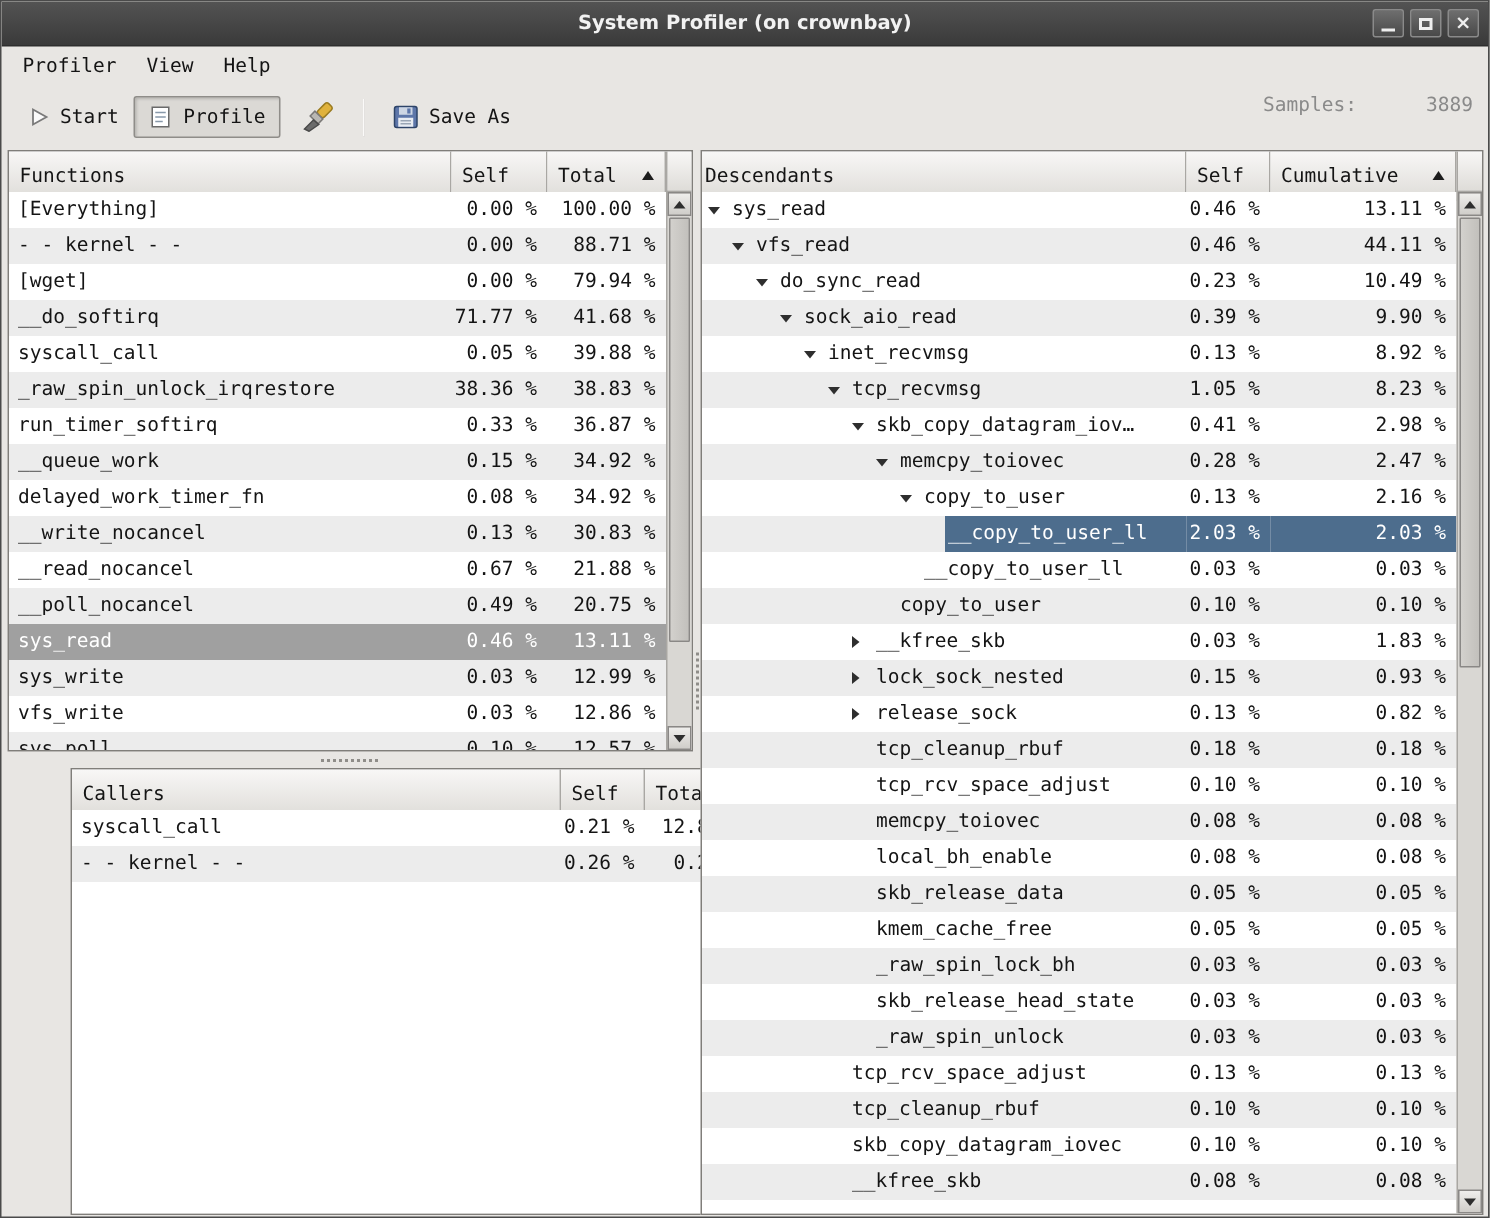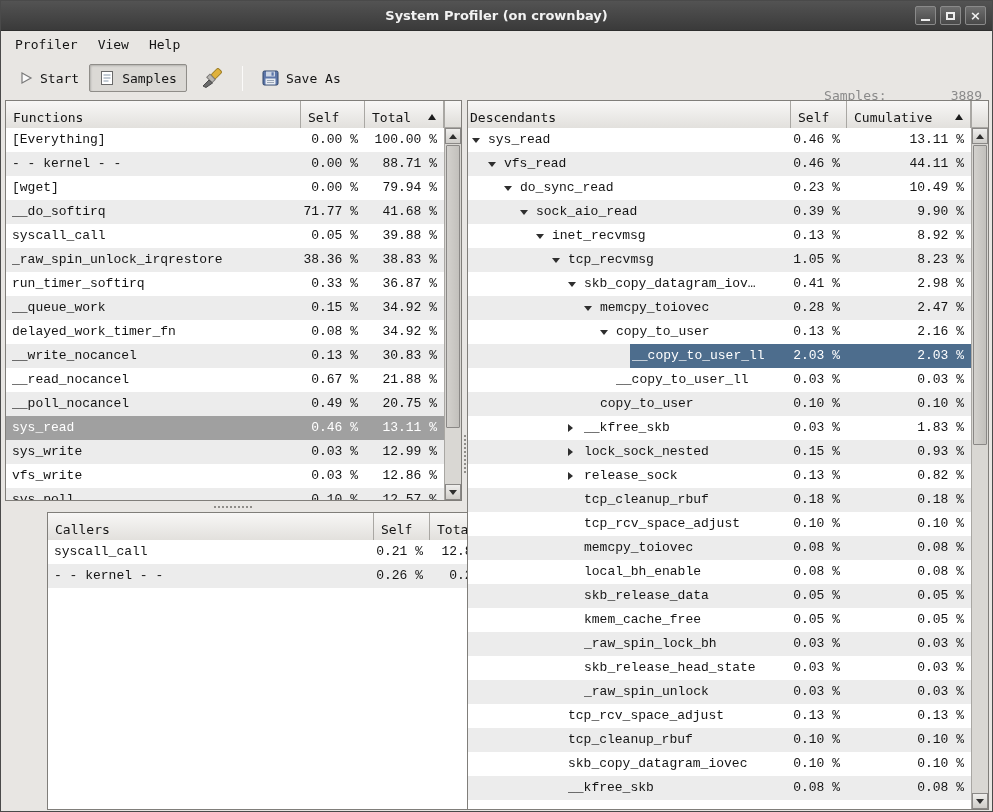--- a/index.html
+++ b/index.html
@@ -22,42 +22,42 @@
   .glyph-max { width:9px; height:8px; border:2px solid #eee; }
   .glyph-close { color:#eee; font: bold 13px "DejaVu Sans", sans-serif; line-height:1; }
   
   .menubar { height:27px; display:flex; align-items:center; padding-left:4px; }
   .menu-item { padding:4px 10px; cursor:default; }
   
   .toolbar { height:40px; display:flex; align-items:center; padding:0 8px; position:relative; }
   .tb-btn { display:flex; align-items:center; gap:7px; padding:5px 9px; border:1px solid transparent; border-radius:2px; cursor:default; }
   .tb-btn.active { background:#dbd9d5; border:1px solid #8f8d89; box-shadow:inset 1px 1px 2px rgba(0,0,0,.18); }
   .tb-sep { width:1px; height:25px; background:#aeaca8; border-right:1px solid #fbfaf9; margin:0 9px; }
-  .samples { position:absolute; right:10px; top:5px; height:40px; display:flex; align-items:flex-end; gap:64px;
+  .samples { position:absolute; right:10px; top:5px; height:40px; display:flex; align-items:flex-start; gap:46px;
              color: var(--muted-text, #8a8a8a); }
   
   .main { position:absolute; top:97px; left:1px; right:1px; bottom:1px; }
   .panel { position:absolute; border:1px solid #807e7a; background:#fff; overflow:hidden; }
   .panel-functions   { left:3px;  top:2px;  width:457px; height:401px; }
   .panel-callers     { left:3px;  top:414px; width:457px; bottom:0;margin-left:42px; }
   .panel-descendants { left:465px; top:2px;  right:2px;  bottom:0; }
   .h-splitter { position:absolute; left:0; width:461px; top:403px; height:11px; display:flex; align-items:center; justify-content:center; }
   .h-grip { width:38px; border-top:2px dotted #8f8d89; }
   .v-splitter { position:absolute; left:460px; width:5px; top:0; bottom:0; display:flex; align-items:center; justify-content:center; }
   .v-grip { height:38px; border-left:2px dotted #8f8d89; }
   
   .content { position:absolute; left:0; top:0; bottom:0; right:17px; display:flex; flex-direction:column; }
   .content.noscroll { right:0; }
   .panel-header { display:flex; height:27px; flex:none; }
   .hcell { background:linear-gradient(#f8f7f6,#dedcd8); border-right:1px solid var(--header-border,#a9a7a3);
            border-bottom:1px solid var(--header-border,#a9a7a3); display:flex; align-items:center; padding:16px 7px; overflow:hidden; white-space:nowrap; }
   .sort-arrow { width:0; height:0; border-left:4px solid transparent; border-right:4px solid transparent;
                 border-bottom:6px solid #1c1c1c; margin-left:auto; }
   .rows { flex:1; overflow:hidden; background:#fff; }
-  .trow, .drow { display:flex; height:24px; line-height:24px; white-space:nowrap;font-family:Liberation Mono, monospace; }
+  .trow, .drow { display:flex; height:24px; line-height:24px; white-space:nowrap; }
   .trow.odd, .drow.odd { background: var(--row-stripe, #ececec); }
   .trow.selected { background: var(--selection-unfocused, #a0a0a0); color:#fff; }
   .c { overflow:hidden; }
   .name { padding-left:6px; }
   .num  { text-align:right; padding-right:7px; flex:none; }
   .fn-name { flex:1; } .fn-self { width:64px; } .fn-total { width:79px; }
   .cl-name { flex:1; } .cl-self { width:56px; } .cl-total { width:73px; }
   .ds-name { flex:1; padding-left:2px; } .ds-self { width:56px; } .ds-cum { width:124px; }
   .drow.selected .ds-name, .drow.selected .ds-self, .drow.selected .ds-cum {
     background: var(--selection-focused, #4d6d8d); color:#fff; }
@@ -109,21 +109,21 @@
         </svg>
       <span>Start</span>
     </div>
     <div class="tb-btn active">
       <svg width="16" height="16" viewBox="0 0 16 16">
         <rect x="2.5" y="1.5" width="11" height="13" fill="#ffffff" stroke="#6a6a6a"></rect>
         <line x1="4.5" y1="5" x2="11.5" y2="5" stroke="#8899aa"></line>
         <line x1="4.5" y1="8" x2="11.5" y2="8" stroke="#8899aa"></line>
         <line x1="4.5" y1="11" x2="9.5" y2="11" stroke="#8899aa"></line>
       </svg>
-      <span>Samples</span>
+      <span>Profile</span>
     </div>
     <div class="tb-btn" style="margin-left:4px;">
       <svg width="22" height="20" viewBox="0 0 22 20">
         <rect x="12.5" y="0.5" width="6" height="10" rx="2" transform="rotate(45 15.5 5.5)" fill="#e0b23c" stroke="#9a7b20"></rect>
         <rect x="6.5" y="8" width="7.5" height="4.5" transform="rotate(45 10 10)" fill="#b9b7b3" stroke="#7a7876"></rect>
         <polygon points="2,18 8,12 11.5,15 5,19.5" fill="#6b6b6b" stroke="#4a4a4a"></polygon>
       </svg>
     </div>
     <div class="tb-sep"></div>
     <div class="tb-btn">

